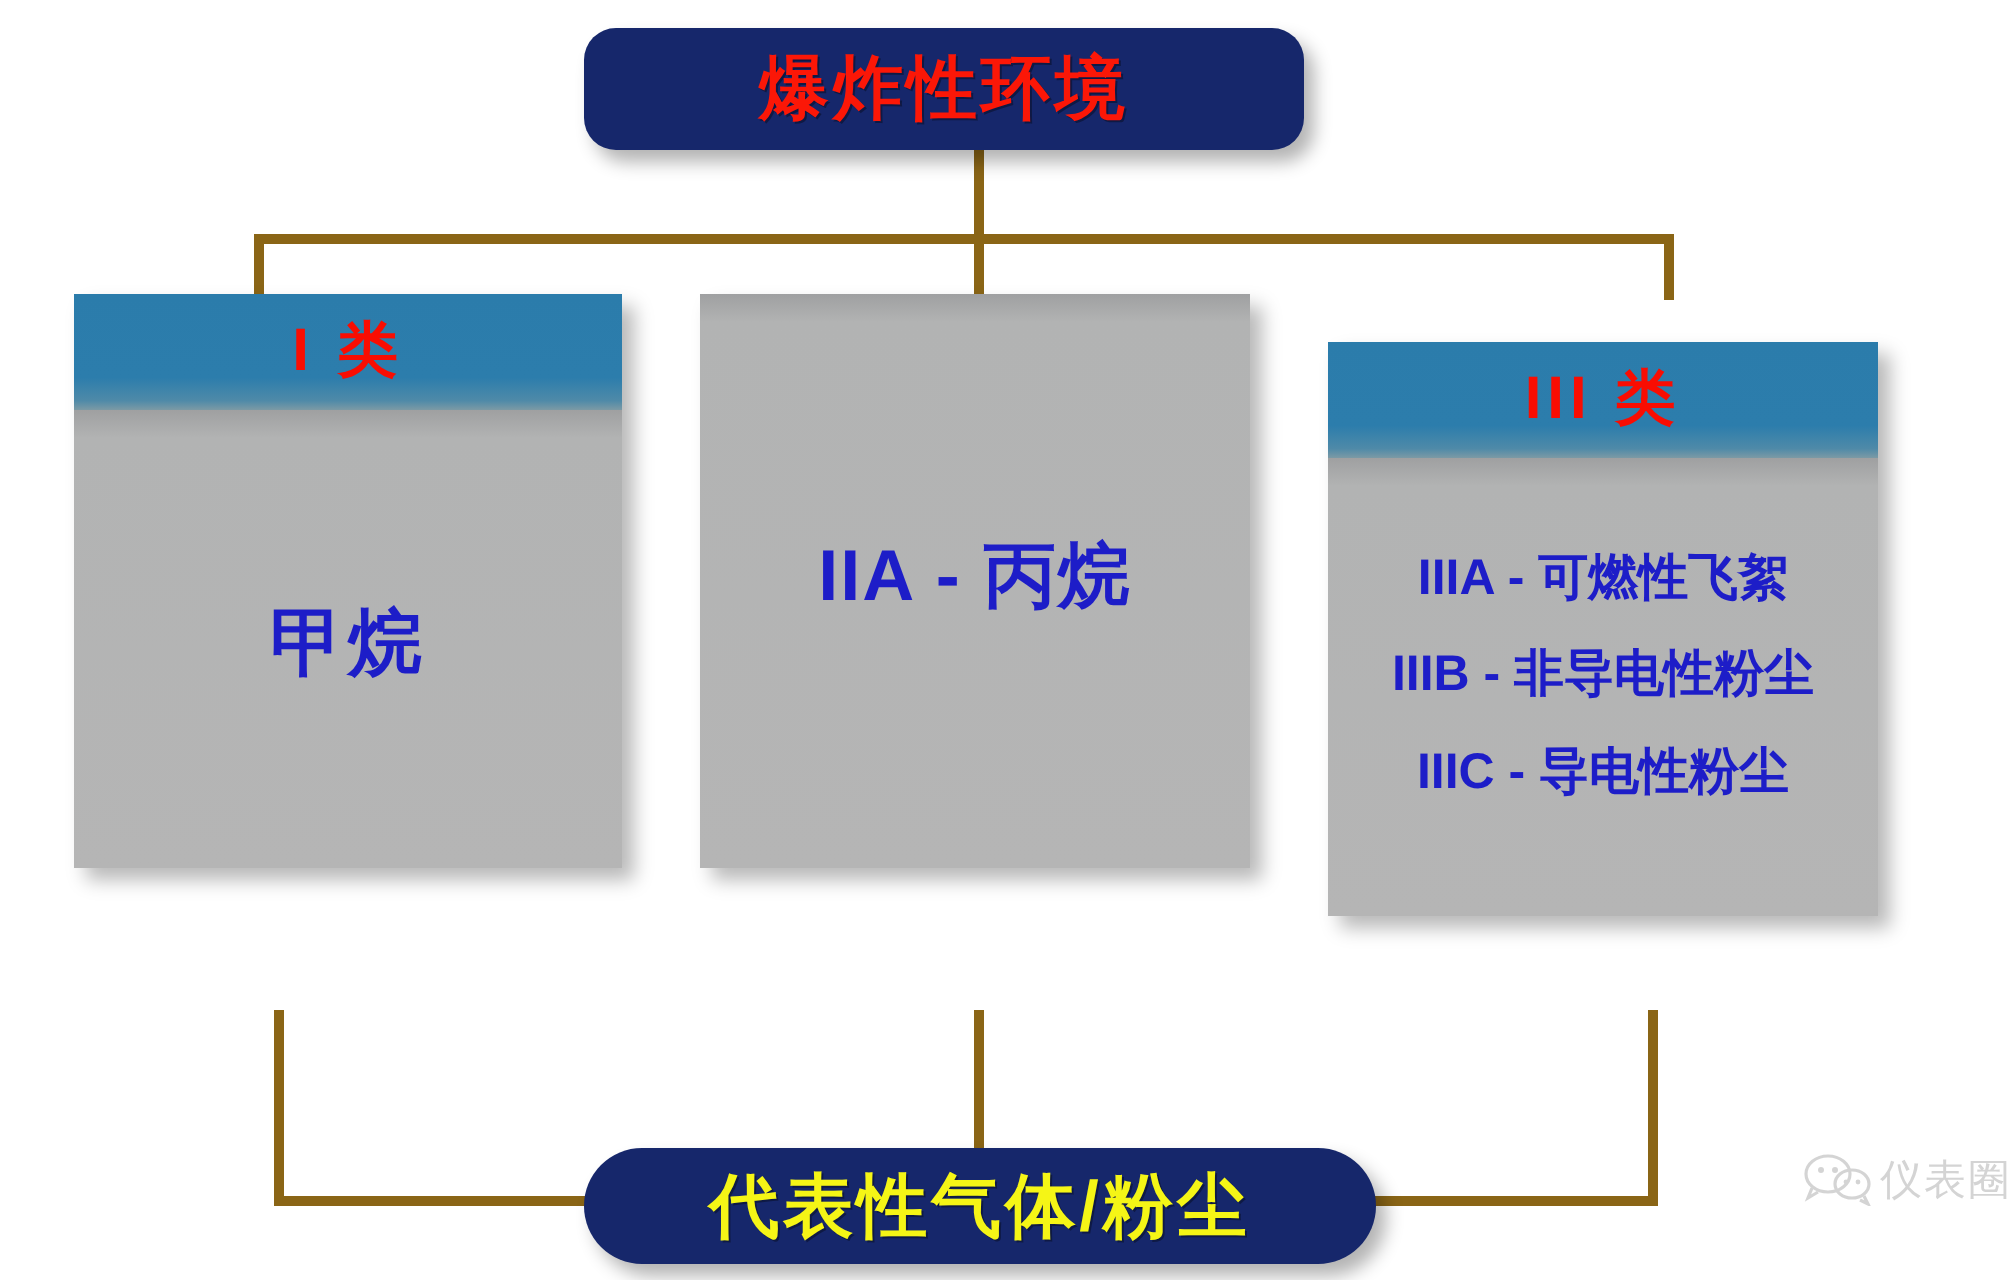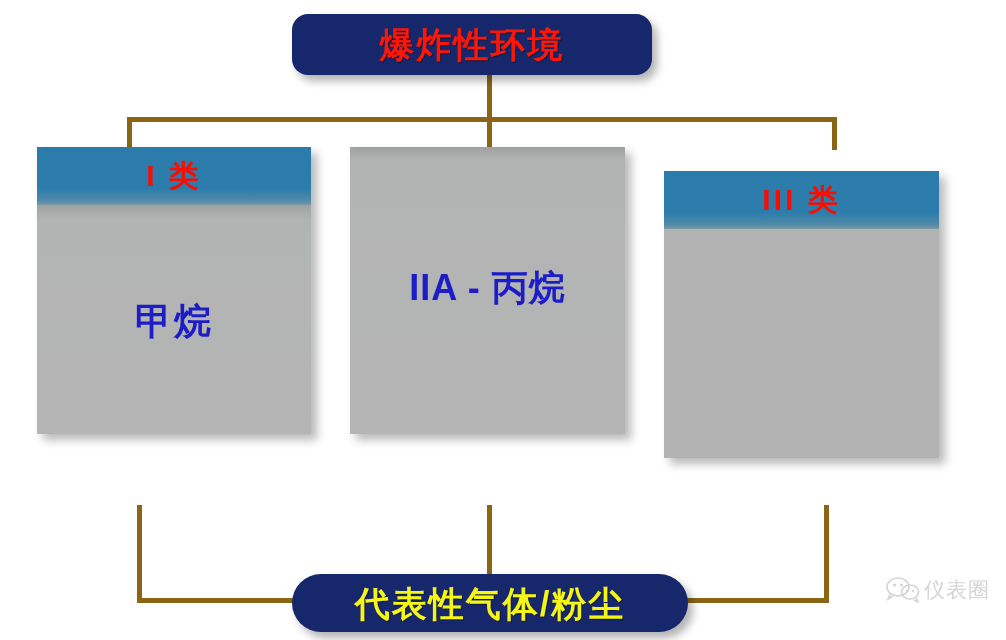--- a/index.html
+++ b/index.html
@@ -135,21 +135,21 @@
 
   #col2 .col-body { gap: 12px; justify-content: center; padding-bottom: 22px; }
   #col2 .entry { font-size: 36px; letter-spacing: 1px; }
 
   #col3 .col-body { gap: 22px; justify-content: center; padding-bottom: 28px; }
   #col3 .entry { font-size: 25px; letter-spacing: 0px; }
 
   
   #watermark {
     position: absolute;
-    right: 16px;
+    right: 0;
     bottom: 36px;
     z-index: 6;
     display: flex;
     align-items: center;
     gap: 4px;
     opacity: 0.42;
   }
   #watermark .wm-text {
     color: #9a9a9a;
     font-size: 21px;
@@ -188,20 +188,25 @@
 
   <div class="col" id="col2">
     <div class="col-body">
       <div class="entry">IIA - 丙烷</div>
     </div>
   </div>
 
   <div class="col" id="col3">
     <div class="col-head">
       <span class="col-head-label">III 类</span>
+    </div>
+    <div class="col-body">
+      <div class="entry">IIIA - 可燃性飞絮</div>
+      <div class="entry">IIIB - 非导电性粉尘</div>
+      <div class="entry">IIIC - 导电性粉尘</div>
     </div>
   </div>
 
   <div class="pill" id="bottom-box">
     <span class="pill-text">代表性气体/粉尘</span>
   </div>
 
   <div id="watermark">
     <span>
       <svg width="34" height="26" viewBox="0 0 34 26" aria-hidden="true">

